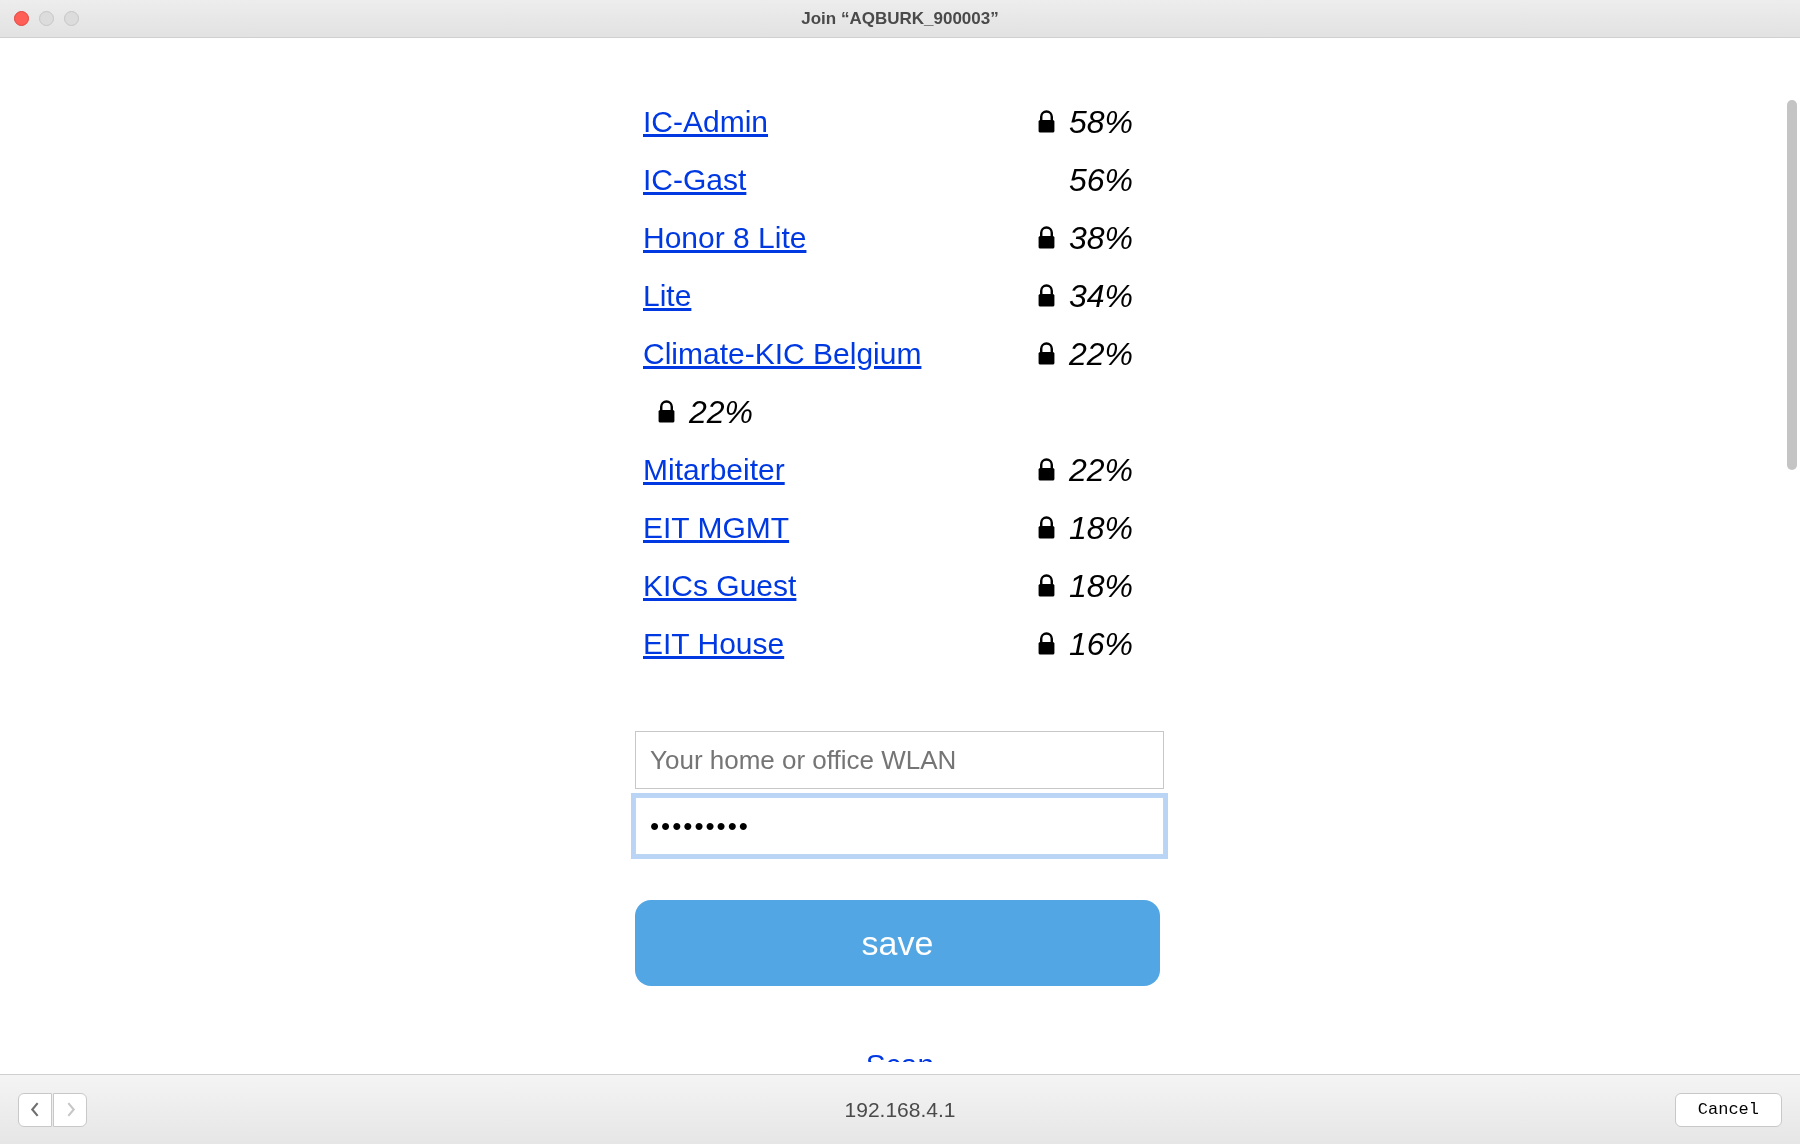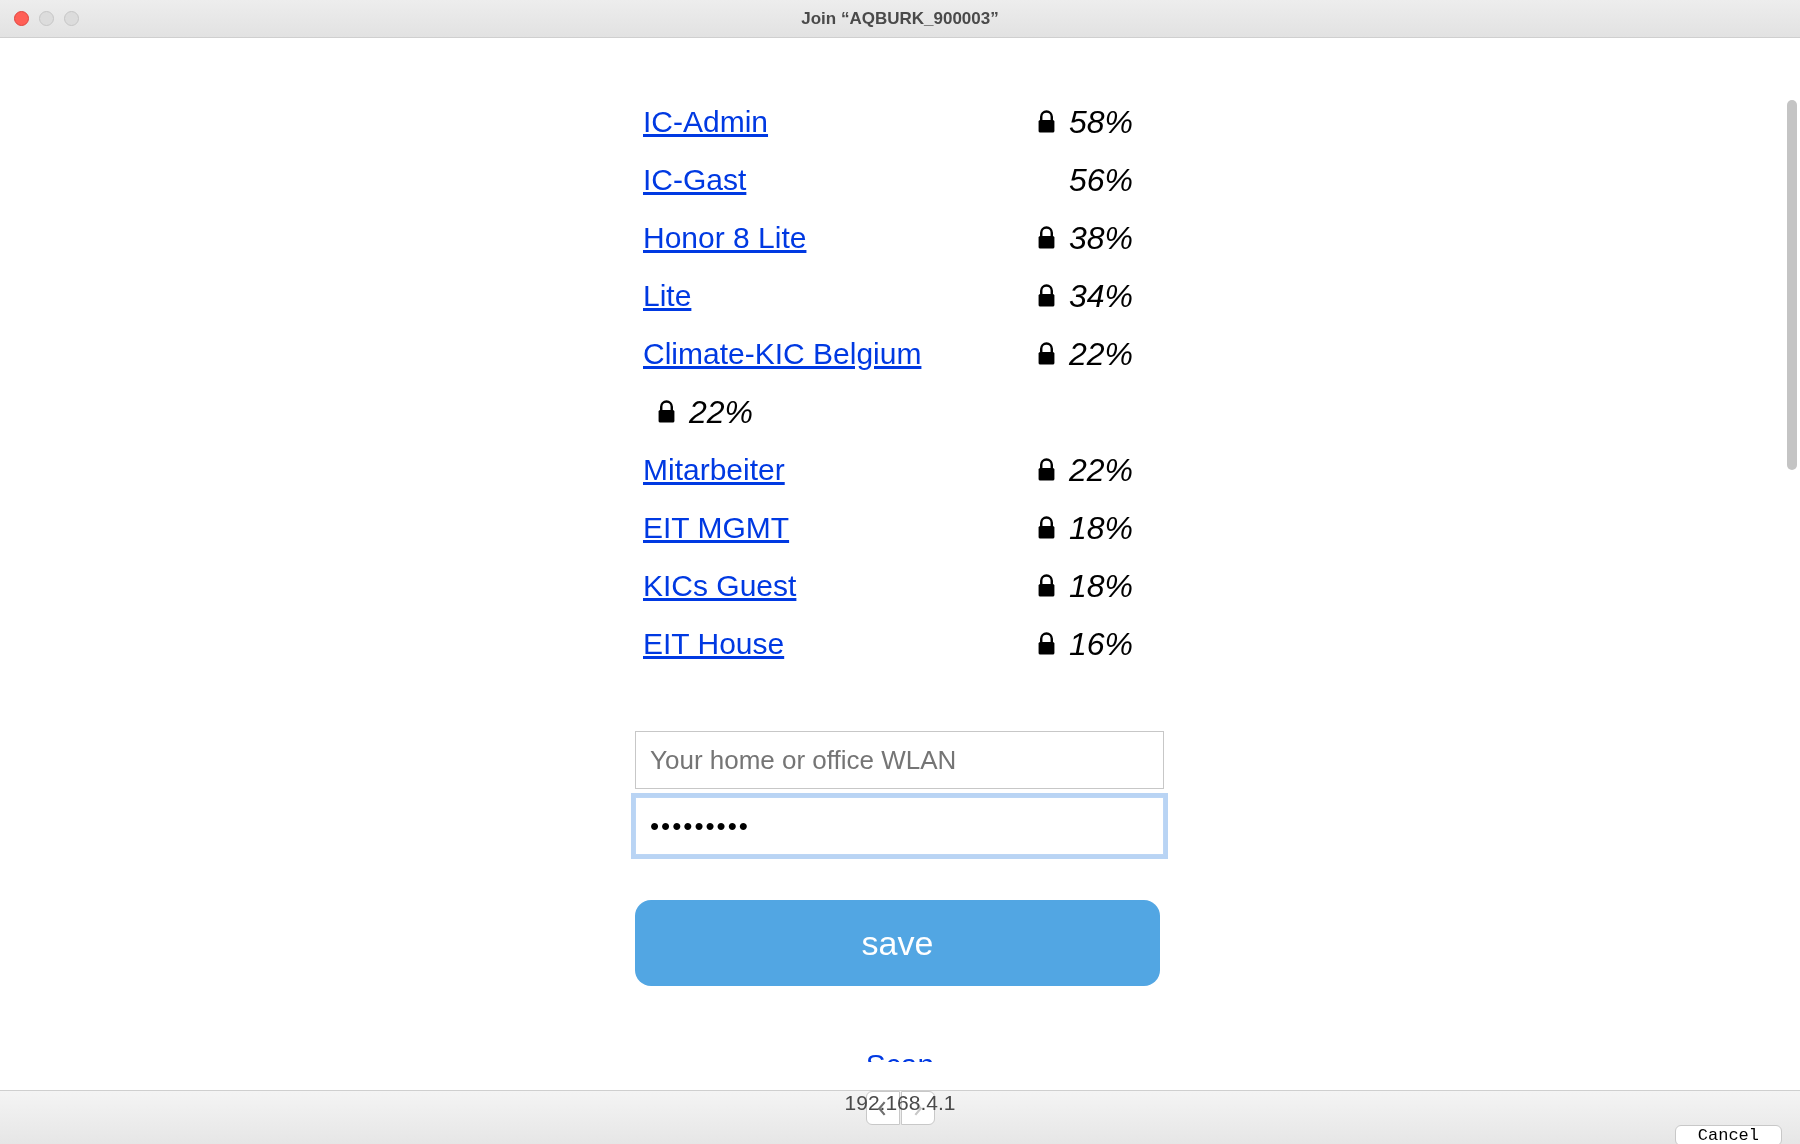--- a/index.html
+++ b/index.html
@@ -113,27 +113,26 @@
       right: 3px;
       top: 62px;
       width: 10px;
       height: 370px;
       background: #c4c4c4;
       border-radius: 5px;
     }
     .footer {
       position: absolute;
       left: 0; right: 0; bottom: 0;
-      height: 54px;
+      height: 70px;
       background: linear-gradient(#f4f4f4, #e6e6e6);
       border-top: 1px solid #cfcfcf;
       display: flex;
       align-items: center;
       padding: 0 18px;
-      flex-direction: column;
     }
     .nav-buttons { display: flex; gap: 1px; }
     .nav-btn {
       width: 34px;
       height: 34px;
       background: #fff;
       border: 1px solid #c8c8c8;
       display: flex;
       align-items: center;
       justify-content: center;

